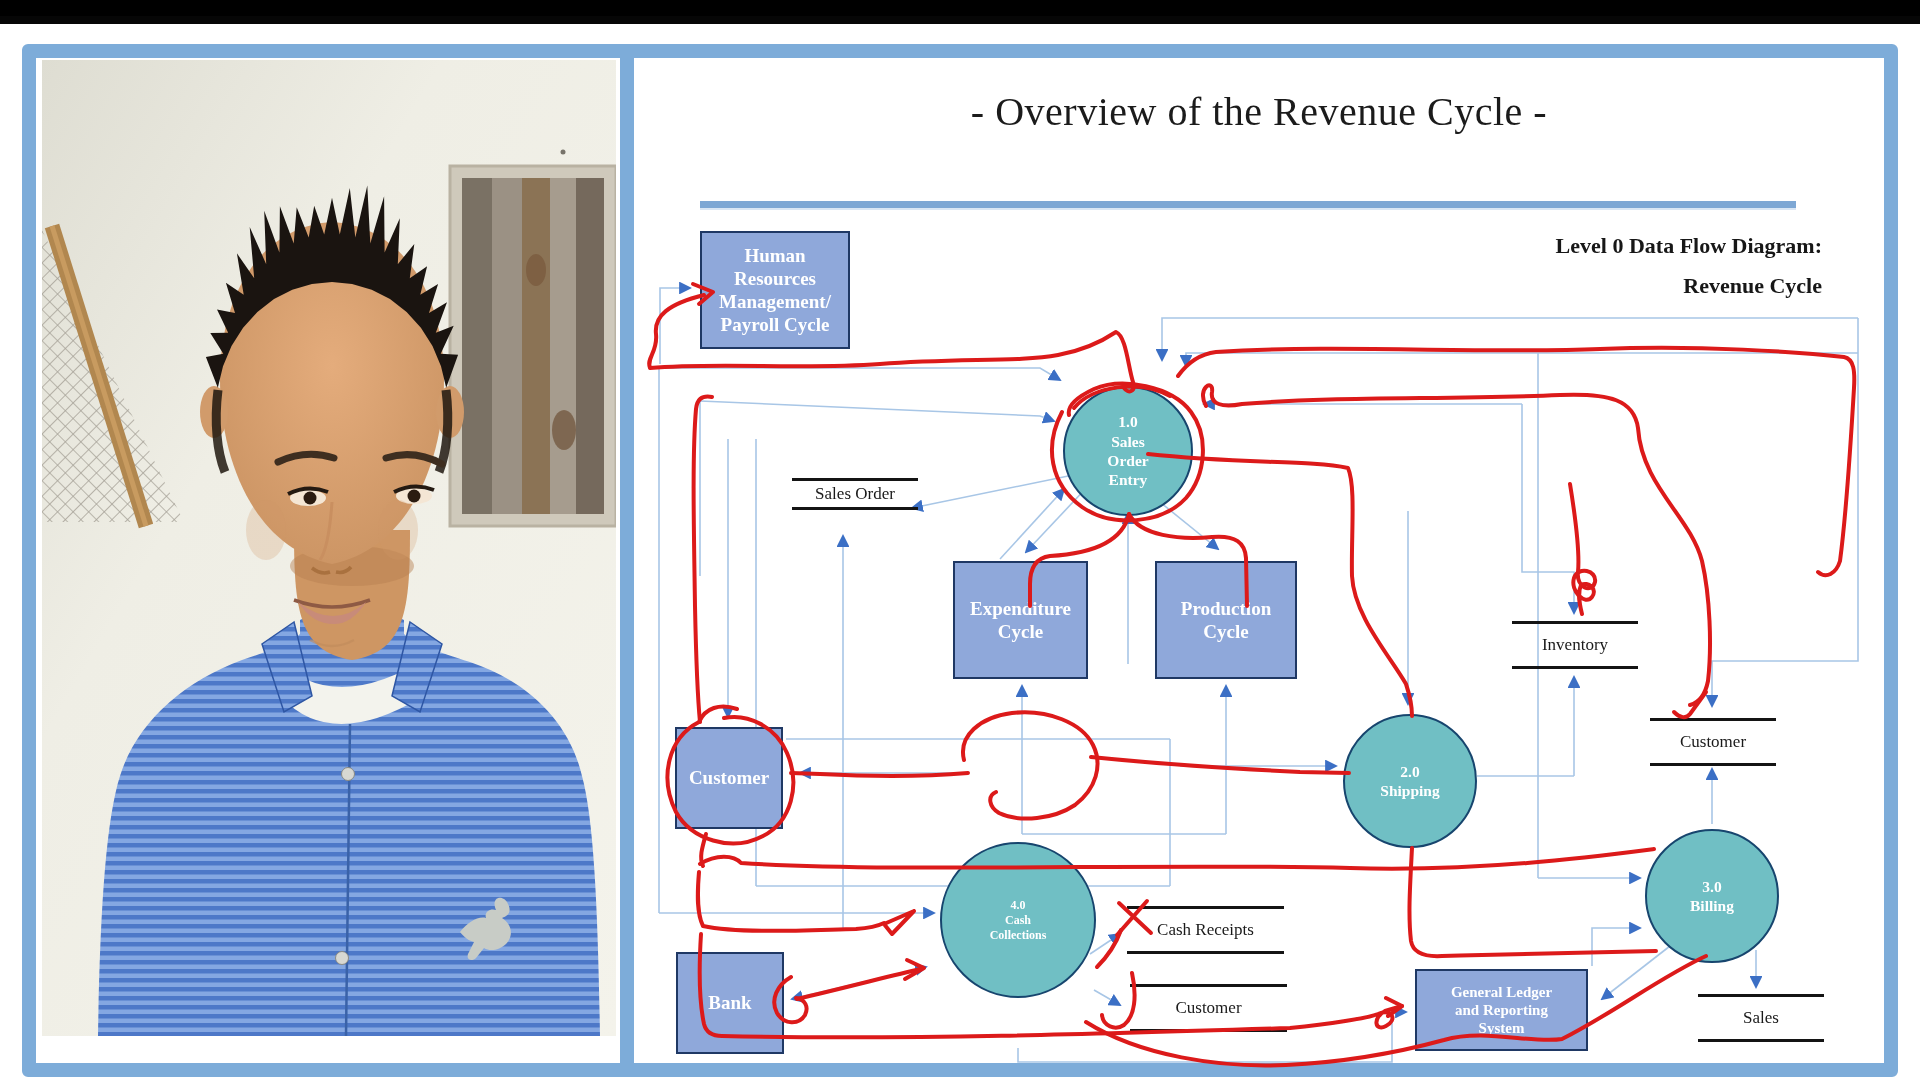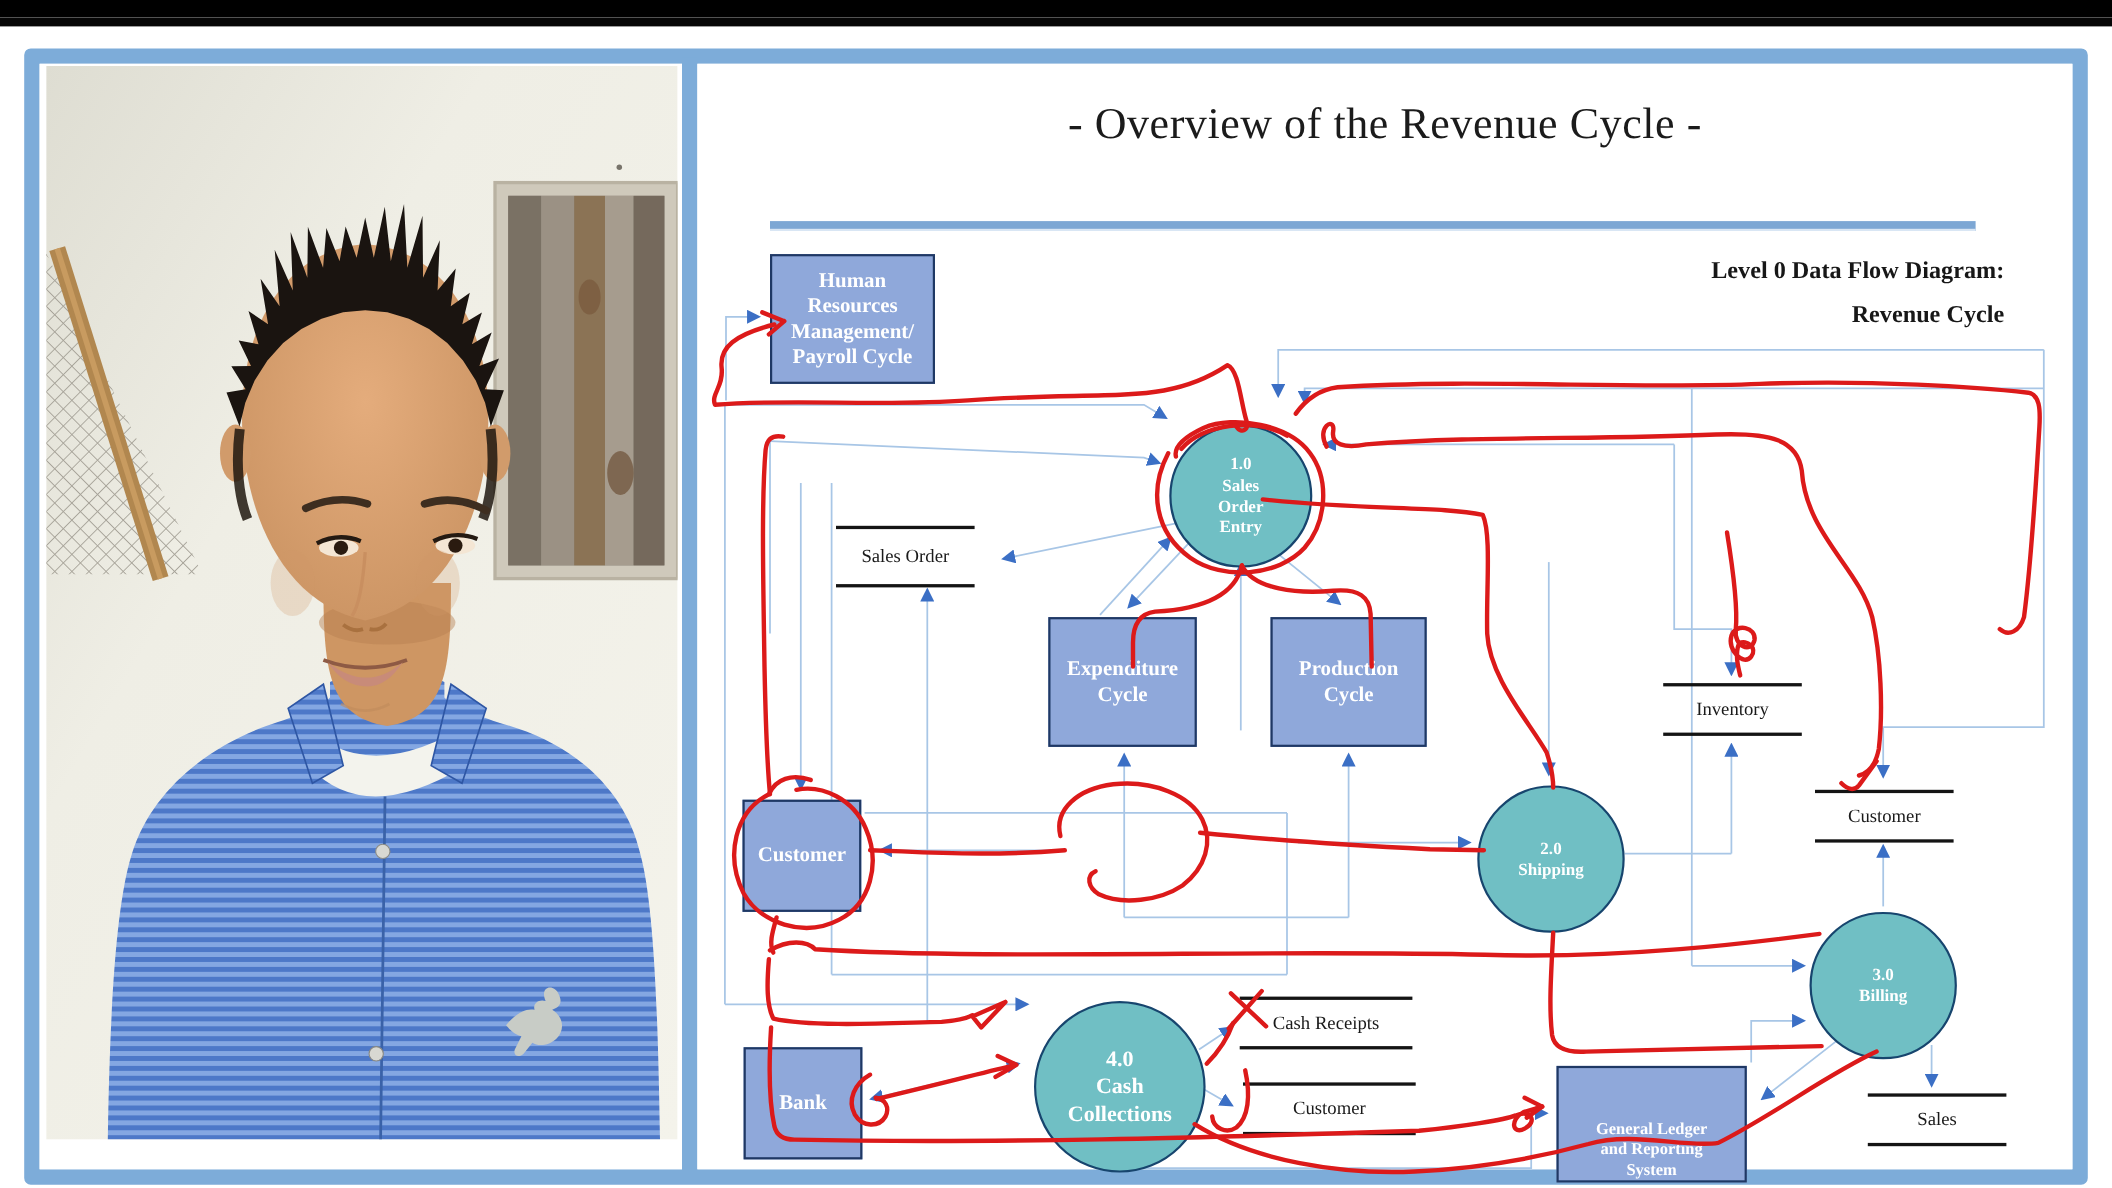--- a/index.html
+++ b/index.html
@@ -197,37 +197,37 @@
   <div class="ent" style="left:700px;top:215px;width:150px;height:118px;"><span>Human
 Resources
 Management/
 Payroll Cycle</span></div>
   <div class="ent" style="left:953px;top:545px;width:135px;height:118px;"><span>Expenditure
 Cycle</span></div>
   <div class="ent" style="left:1155px;top:545px;width:142px;height:118px;"><span>Production
 Cycle</span></div>
   <div class="ent" style="left:675px;top:711px;width:108px;height:102px;"><span>Customer</span></div>
   <div class="ent" style="left:676px;top:936px;width:108px;height:102px;"><span>Bank</span></div>
-  <div class="ent" style="left:1415px;top:953px;width:173px;height:106px;font-size:15px;align-items:flex-end;"><span>General Ledger
+  <div class="ent" style="left:1415px;top:953px;width:173px;height:82px;font-size:15px;"><span>General Ledger
 and Reporting
 System</span></div>
 
   <div class="proc" style="left:1063px;top:370px;width:130px;height:130px;"><span>1.0
 Sales
 Order
 Entry</span></div>
   <div class="proc" style="left:1343px;top:698px;width:134px;height:134px;"><span>2.0
 Shipping</span></div>
   <div class="proc" style="left:1645px;top:813px;width:134px;height:134px;"><span>3.0
 Billing</span></div>
-  <div class="proc" style="left:940px;top:894px;width:156px;height:156px;font-size:20px;"><span>4.0
+  <div class="proc" style="left:940px;top:826px;width:156px;height:156px;font-size:12px;"><span>4.0
 Cash
 Collections</span></div>
 
-  <div class="store" style="left:760px;top:462px;width:126px;height:56px;"><span>Sales Order</span></div>
+  <div class="store" style="left:792px;top:462px;width:126px;height:32px;"><span>Sales Order</span></div>
   <div class="store" style="left:1512px;top:605px;width:126px;height:48px;"><span>Inventory</span></div>
   <div class="store" style="left:1650px;top:702px;width:126px;height:48px;"><span>Customer</span></div>
   <div class="store" style="left:1698px;top:978px;width:126px;height:48px;"><span>Sales</span></div>
   <div class="store" style="left:1127px;top:890px;width:157px;height:48px;"><span>Cash Receipts</span></div>
   <div class="store" style="left:1130px;top:968px;width:157px;height:48px;"><span>Customer</span></div>
 
   <svg class="annotations" width="1920" height="1080">
     <g stroke="#DC1A1A" stroke-width="4" fill="none" stroke-linecap="round" stroke-linejoin="round">
       <path d="M713,276 L693,268 M713,276 L699,288"></path>
       <path d="M704,279 C668,288 654,300 656,318 C658,336 646,342 650,352 C720,346 800,354 880,348 C960,342 1020,346 1058,339 C1086,334 1104,324 1116,316 C1126,320 1128,350 1133,366 C1136,376 1128,378 1124,372"></path>

